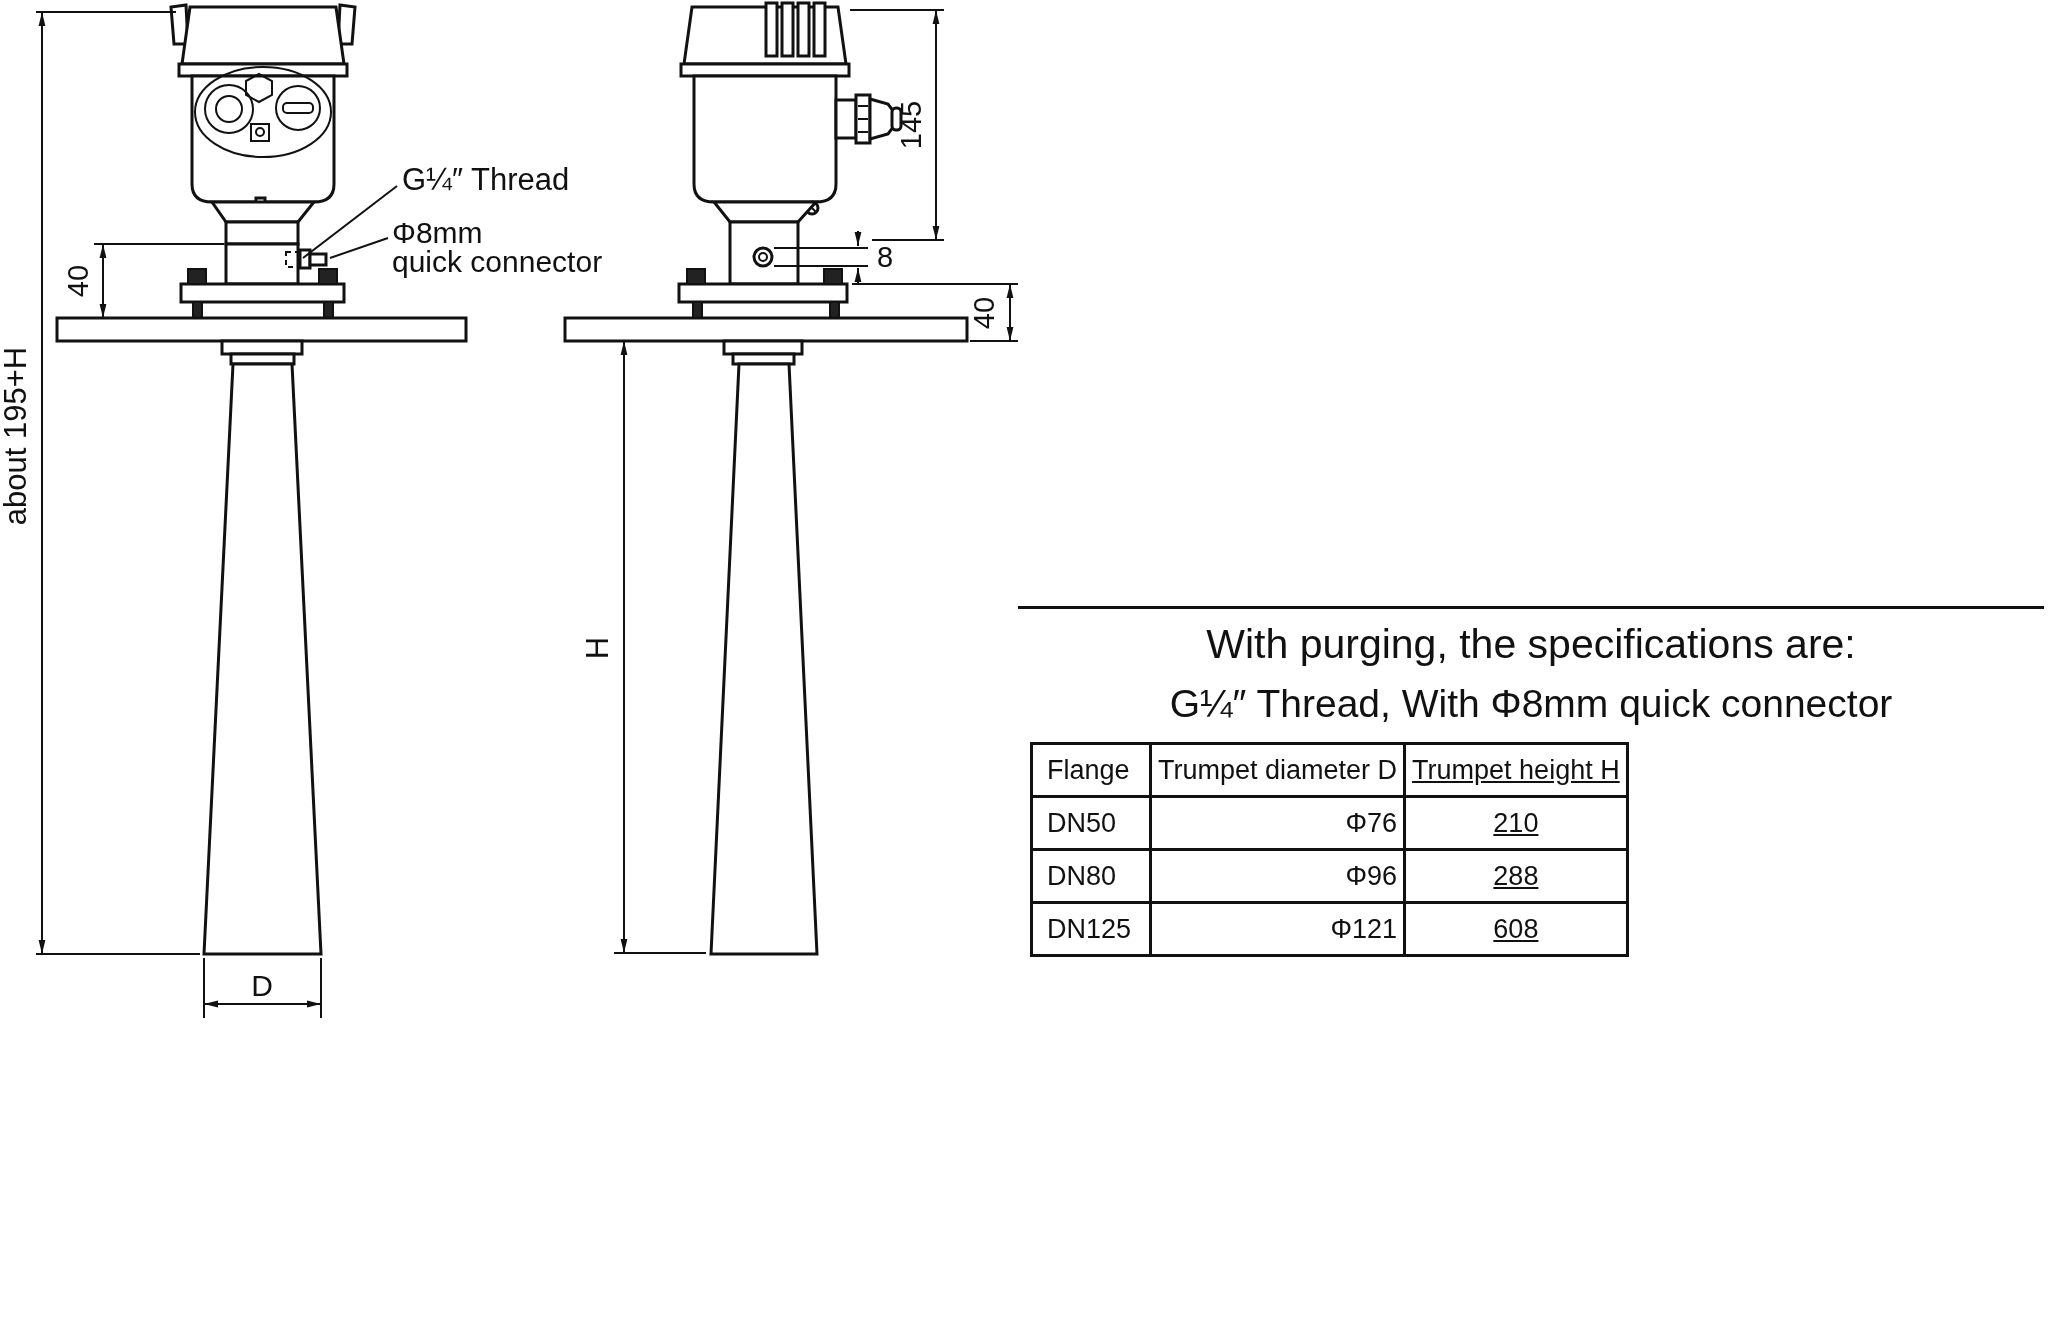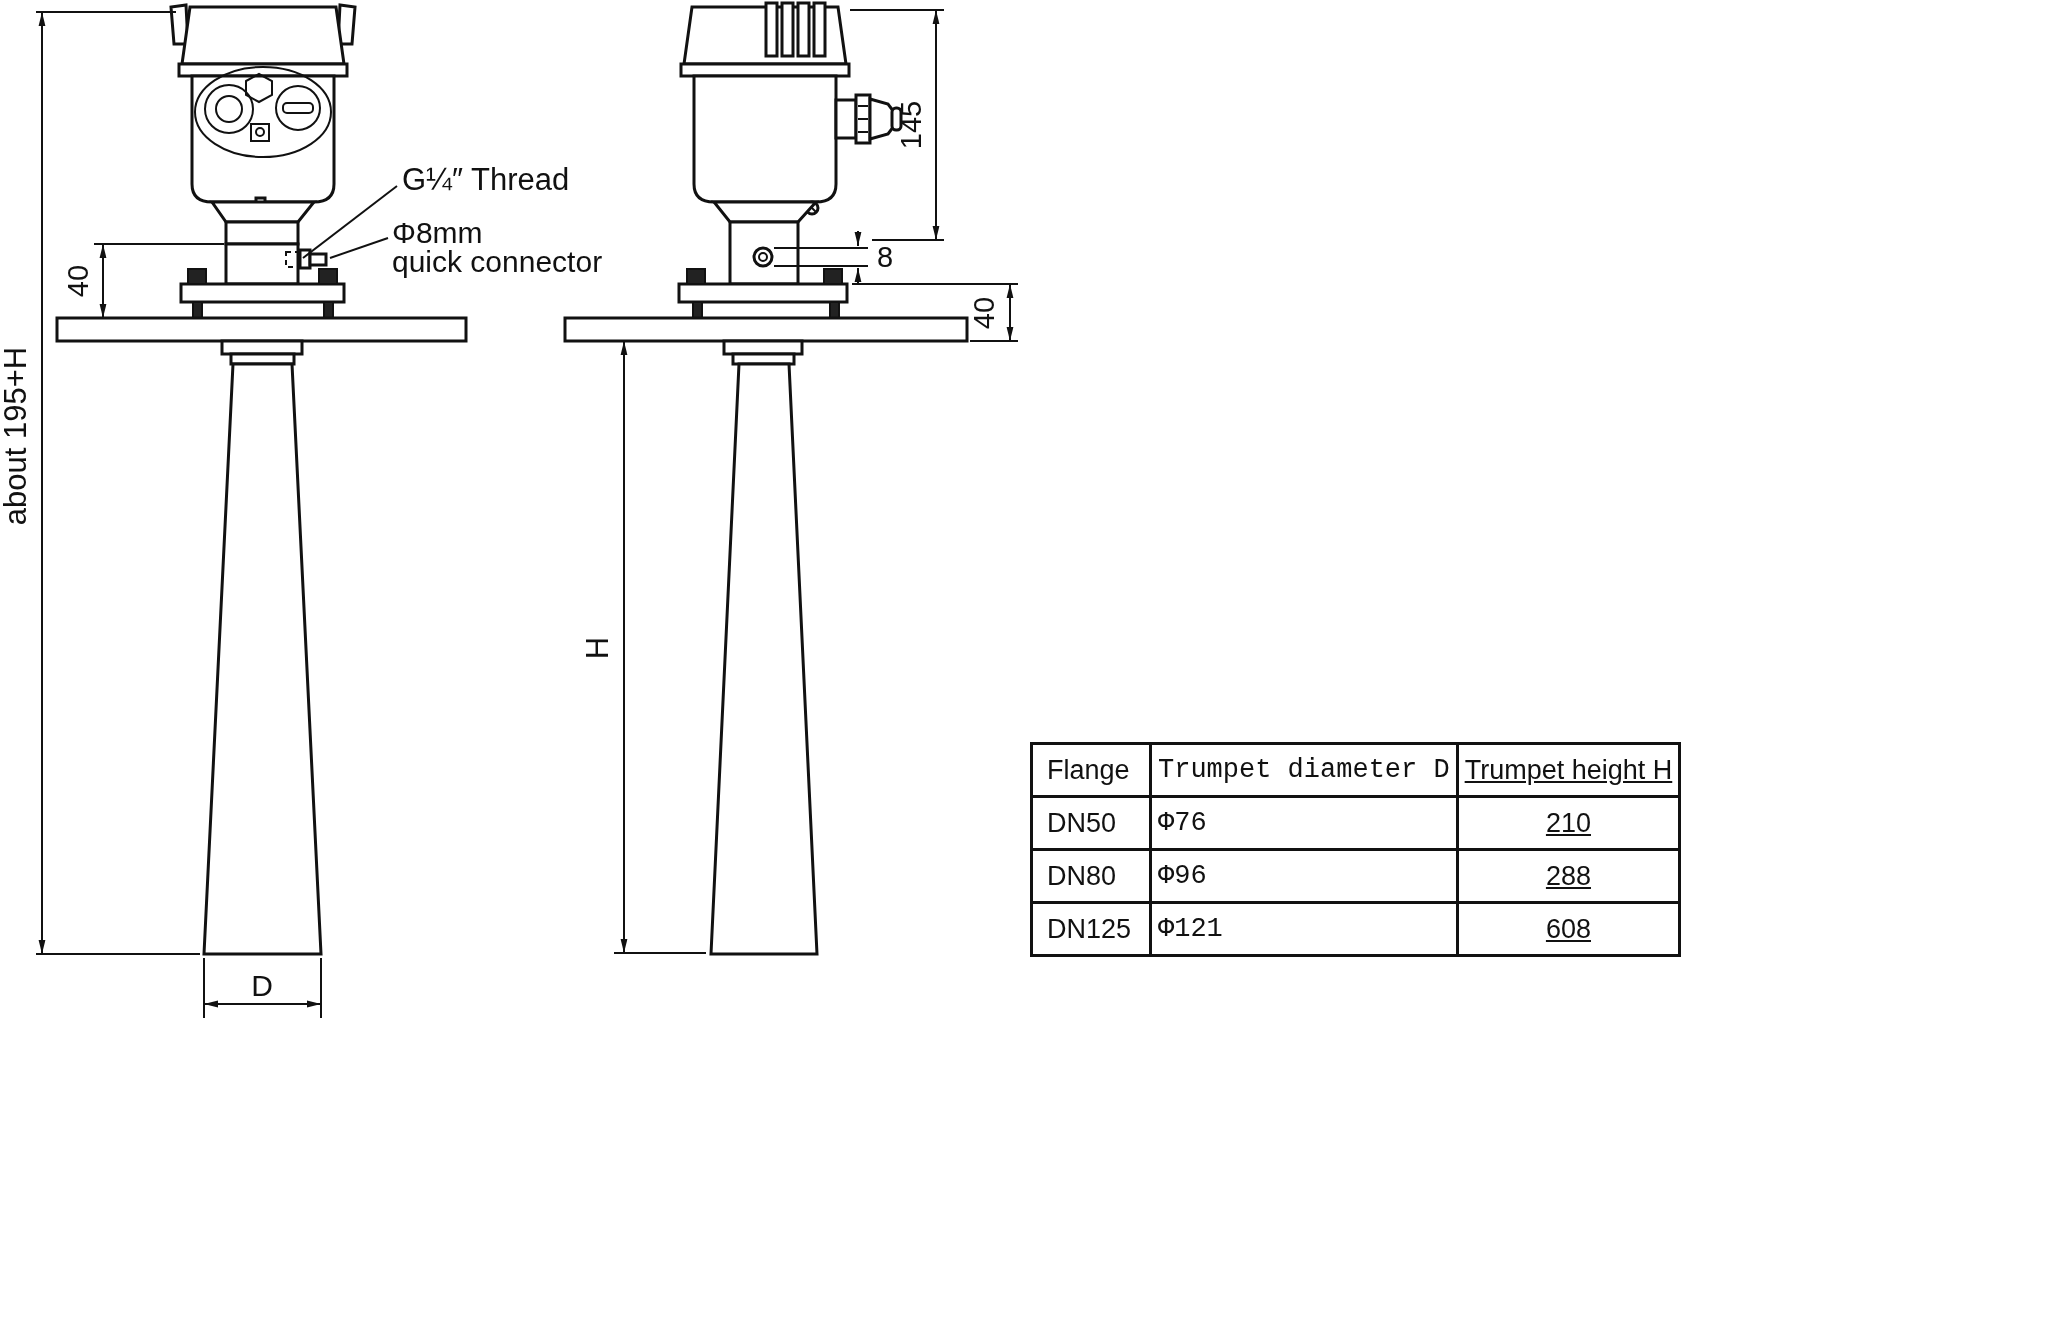--- a/index.html
+++ b/index.html
@@ -13,21 +13,21 @@
   .dark{fill:#222;stroke:#111;stroke-width:2;}
   .dashedbox{fill:none;stroke:#111;stroke-width:2;stroke-dasharray:5 4;}
   #note-block{position:absolute;left:1018px;top:606px;width:1026px;
               border-top:3px solid #111;text-align:center;}
   #note-line1{font-size:41px;margin-top:12px;white-space:nowrap;}
   #note-line2{font-size:39px;margin-top:14px;white-space:nowrap;}
   #spec-table{position:absolute;left:1030px;top:742px;border-collapse:collapse;padding-left:36px;}
   #spec-table th,#spec-table td{border:3px solid #111;height:50px;font-weight:normal;
               font-size:27px;padding:0 6px;white-space:nowrap;}
   #spec-table th:first-child,#spec-table td:first-child{text-align:left;padding-left:14px;width:96px;}
-  #spec-table th:nth-child(2),#spec-table td:nth-child(2){text-align:left;width:212px;font-family:Liberation Mono, monospace;}
+  #spec-table th:nth-child(2),#spec-table td:nth-child(2){text-align:right;width:212px;}
   #spec-table th:nth-child(3),#spec-table td:nth-child(3){text-align:center;width:180px;text-decoration:underline;}
 </style>
 </head>
 <body>
 
 <div id="stage">
 
   <svg id="drawing" width="2048" height="1339" viewBox="0 0 2048 1339">
     <defs>
       <marker id="arr" markerUnits="userSpaceOnUse" markerWidth="16" markerHeight="12" refX="14" refY="5" orient="auto-start-reverse">
@@ -151,20 +151,24 @@
       <line class="dim" x1="970" y1="341" x2="1018" y2="341"></line>
       <line class="dim" x1="1010" y1="284" x2="1010" y2="341" marker-start="url(#arr)" marker-end="url(#arr)"></line>
       <text font-size="29" text-anchor="middle" transform="rotate(-90 994 313)" x="994" y="313">40</text>
 
       <line class="dim" x1="706" y1="953" x2="614" y2="953"></line>
       <line class="dim" x1="624" y1="341" x2="624" y2="953" marker-start="url(#arr)" marker-end="url(#arr)"></line>
       <text font-size="31" text-anchor="middle" transform="rotate(-90 608 648)" x="608" y="648">H</text>
     </g>
   </svg>
 
+  <div id="note-block">
+    <div id="note-line1">With purging, the specifications are:</div>
+    <div id="note-line2">G¼″ Thread,  With Φ8mm quick connector</div>
+  </div>
 
   <table id="spec-table">
     <tbody>
         <tr>
       <th>Flange</th>
       <th>Trumpet diameter D</th>
       <th>Trumpet height  H</th>
     </tr>
     <tr>
       <td>DN50</td>

